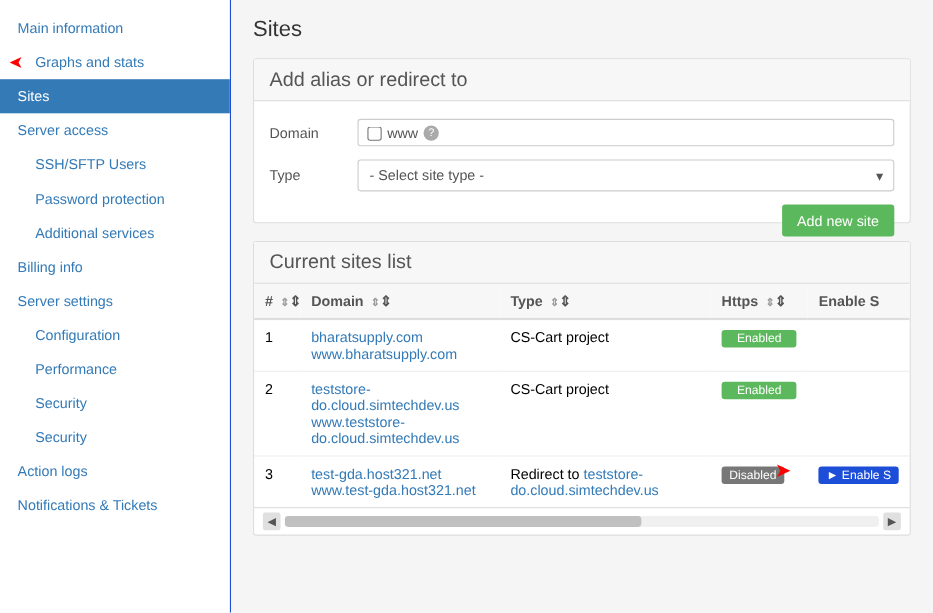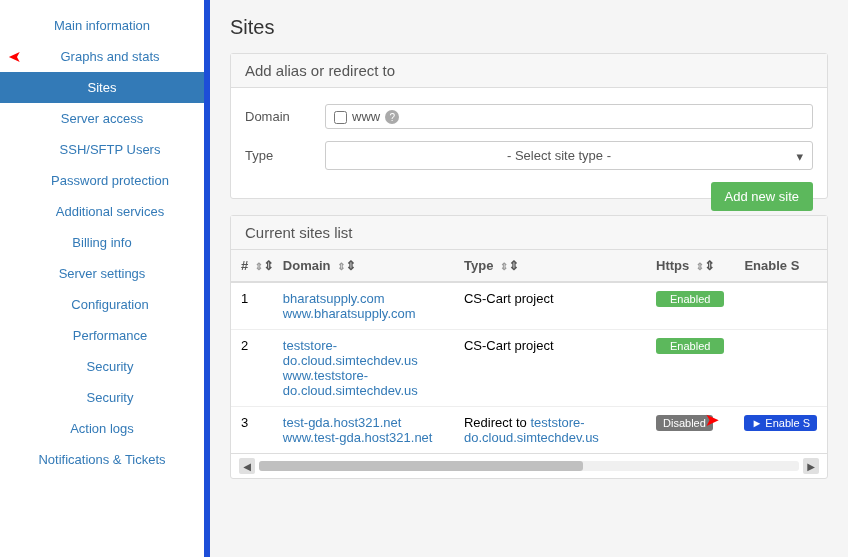--- a/index.html
+++ b/index.html
@@ -3,24 +3,23 @@
   <meta charset="utf-8">
   <style>
     * { box-sizing: border-box; margin: 0; padding: 0; }
     body { font-family: Arial, sans-serif; font-size: 13px; background: #f5f5f5; display: flex; height: 557px; overflow: hidden; }
 
     
     .sidebar {
       width: 210px;
       min-width: 210px;
       background: #fff;
-      border-right: 6px solid #1d4ed8;
+      border-right: 1px solid #1d4ed8;
       padding: 10px 0;
       overflow-y: auto;
-      text-align: center;
     }
     .sidebar-item {
       padding: 8px 16px;
       cursor: pointer;
       color: #337ab7;
       font-size: 13px;
     }
     .sidebar-item.active {
       background: #337ab7;
       color: #fff;
@@ -47,21 +46,21 @@
     .panel {
       background: #fff;
       border: 1px solid #ddd;
       border-radius: 3px;
       margin-bottom: 16px;
     }
     .panel-header {
       background: #f7f7f7;
       border-bottom: 1px solid #ddd;
       padding: 8px 14px;
-      font-size: 15px;
+      font-size: 18px;
       color: #555;
     }
     .panel-body {
       padding: 16px 14px;
     }
 
     
     .form-row {
       display: flex;
       align-items: center;
@@ -118,21 +117,20 @@
     .select-wrap select {
       width: 100%;
       padding: 6px 30px 6px 10px;
       border: 1px solid #ccc;
       border-radius: 3px;
       appearance: none;
       background: #fff;
       font-size: 13px;
       color: #555;
       cursor: pointer;
-      text-align: center;
     }
     .select-chevron {
       position: absolute;
       right: 10px;
       top: 50%;
       transform: translateY(-50%);
       pointer-events: none;
       color: #555;
     }
 

